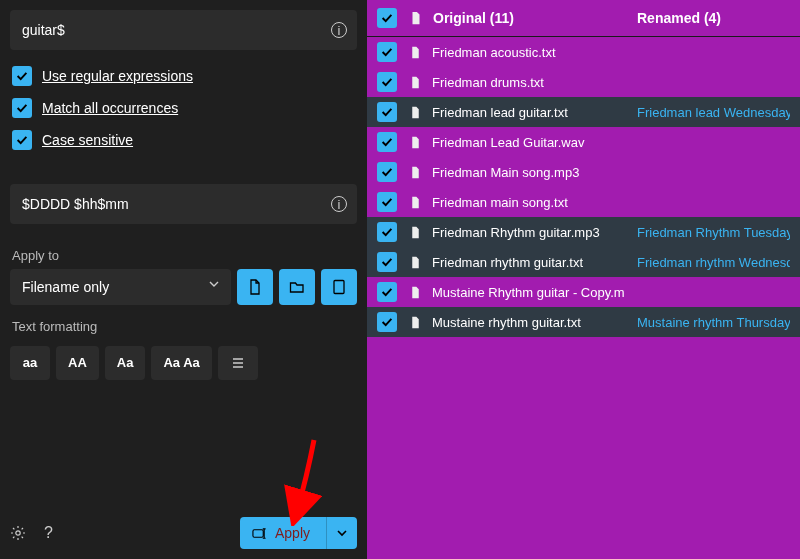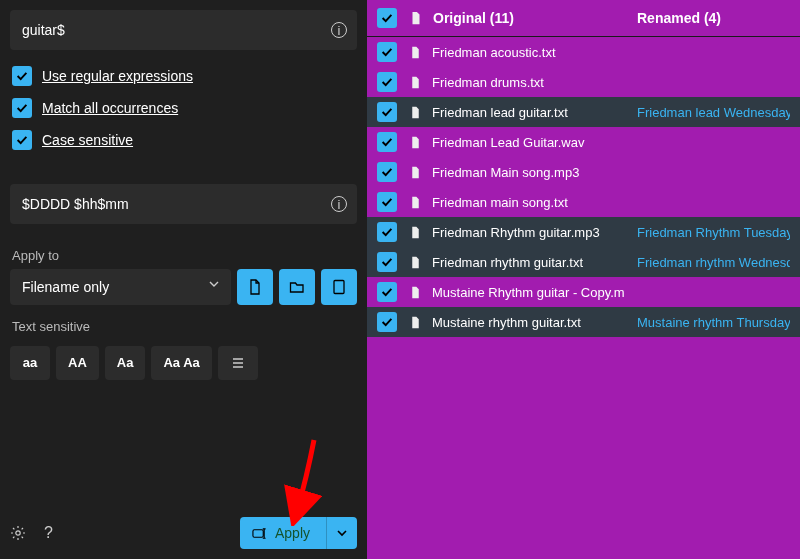--- a/index.html
+++ b/index.html
@@ -107,21 +107,21 @@
   position: absolute;
   left: 10px; right: 10px; bottom: 10px;
   display: flex;
   align-items: center;
   justify-content: space-between;
 }
 .bottom-left { display: flex; gap: 18px; align-items: center; color:#ccc; }
 .apply-group { display: flex; }
 .apply-btn {
   background: #3ab4f2;
-  color: #14532d;
+  color: #7f1d1d;
   border-radius: 4px 0 0 4px;
   padding: 8px 16px 8px 12px;
   display: flex;
   align-items: center;
   gap: 8px;
   font-size: 14px;
 }
 .apply-chev {
   background: #3ab4f2;
   color:#000;
@@ -222,21 +222,21 @@
           <path d="M1.5 4h5l1.5 2h6v7h-12.5z" fill="none" stroke="#000" stroke-width="1.3"></path>
         </svg>
     </div>
     <div class="sq-btn">
       <svg viewBox="0 0 16 16">
           <rect x="3" y="1.5" width="10" height="13" rx="1" fill="none" stroke="#000" stroke-width="1.3"></rect>
         </svg>
     </div>
   </div>
 
-  <div class="section-label">Text sensitive</div>
+  <div class="section-label">Text formatting</div>
   <div class="fmt-row">
     <div class="fmt-btn">aa</div>
     <div class="fmt-btn">AA</div>
     <div class="fmt-btn">Aa</div>
     <div class="fmt-btn">Aa Aa</div>
     <div class="fmt-btn icon">
       <svg viewBox="0 0 16 16" width="16" height="16">
           <path d="M3 4h10M3 8h10M3 12h10" stroke="#ccc" stroke-width="1.4"></path>
         </svg>
     </div>

